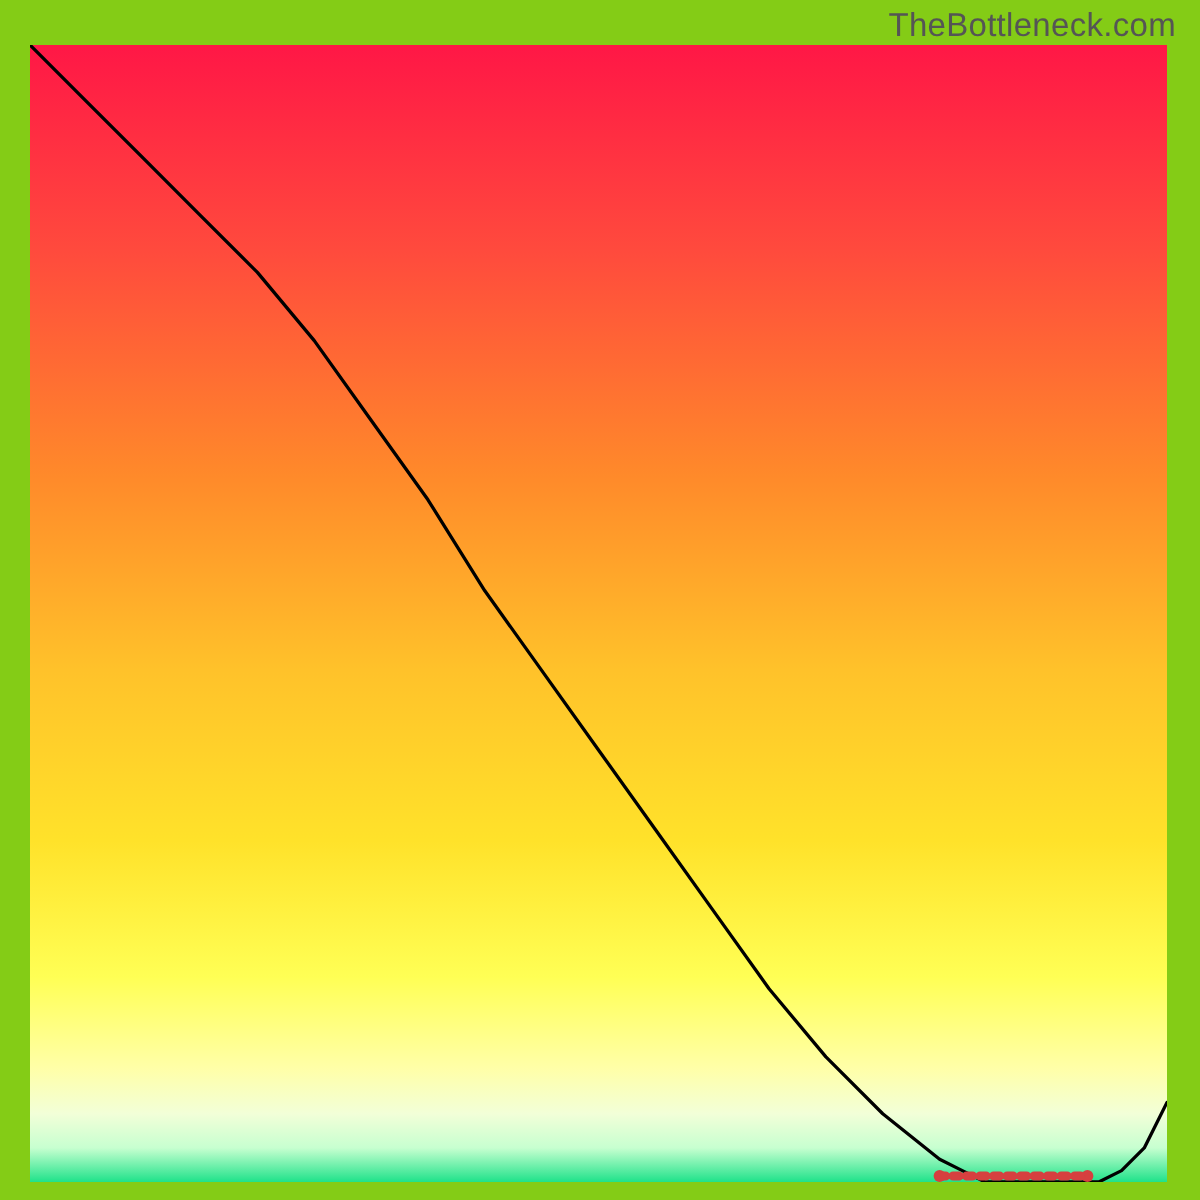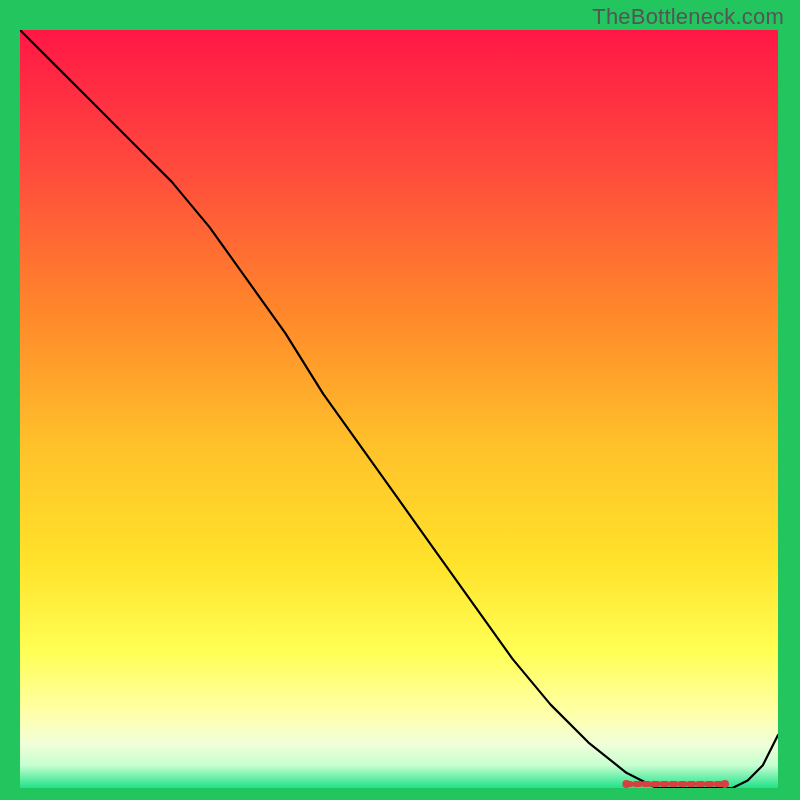--- a/index.html
+++ b/index.html
@@ -8,21 +8,21 @@
     width: 800px;
     height: 800px;
     background: #000;
     overflow: hidden;
     font-family: Arial, Helvetica, sans-serif;
   }
   .frame {
     position: relative;
     width: 800px;
     height: 800px;
-    background: #22c55e;
+    background: #84cc16;
   }
   .watermark {
     position: absolute;
     top: 4px;
     right: 16px;
     color: #555;
     font-size: 22px;
     font-weight: 500;
     letter-spacing: 0.2px;
     user-select: none;

